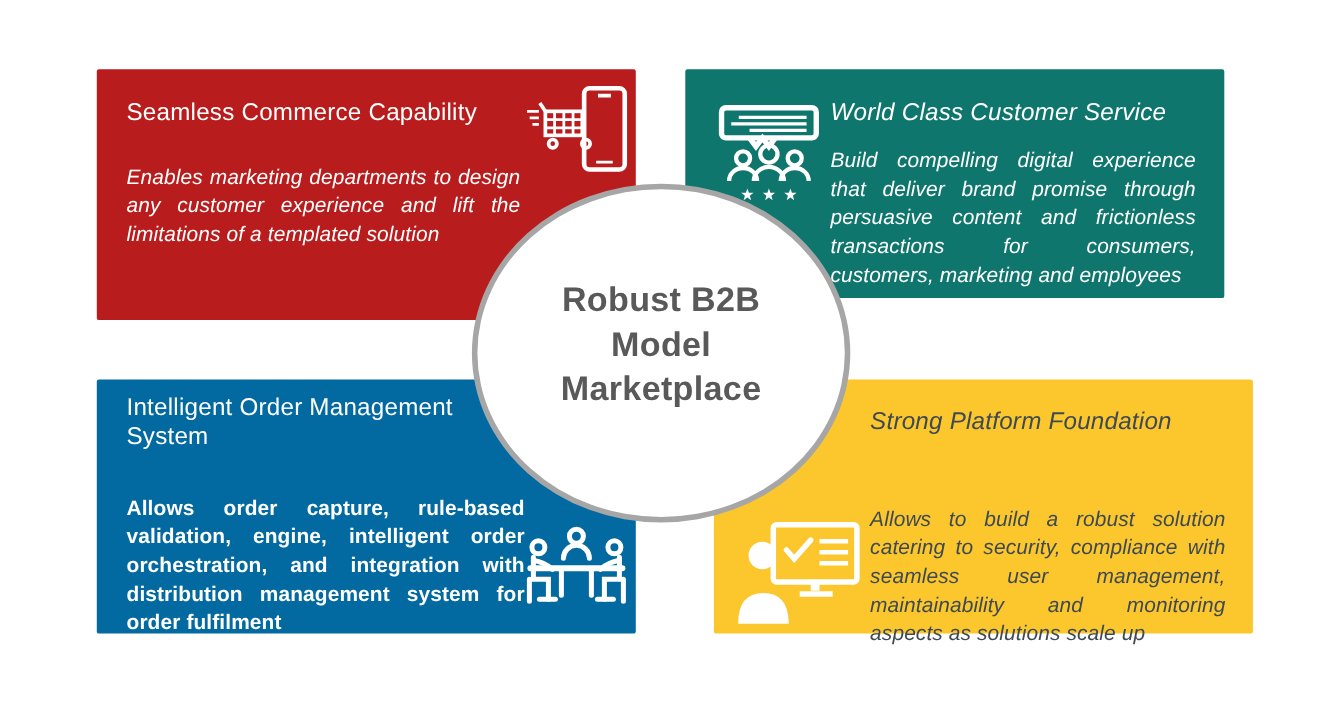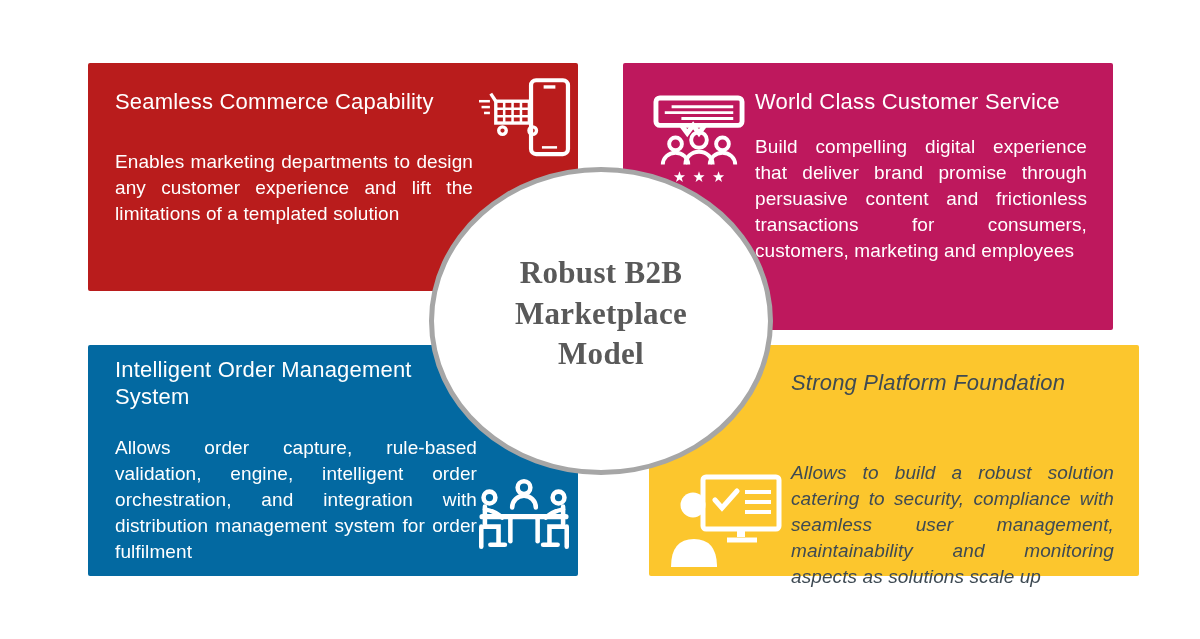--- a/index.html
+++ b/index.html
@@ -3,48 +3,48 @@
 <meta charset="utf-8">
 <style>
   html,body{margin:0;padding:0;background:#ffffff;}
   .stage{
     position:relative;width:1200px;height:639px;background:#ffffff;overflow:hidden;
     font-family:"Liberation Sans","DejaVu Sans",sans-serif;
   }
   .panel{position:absolute;border-radius:2px;box-sizing:border-box;}
   .panel-tl{left:88px;top:63px;width:490px;height:228px;background:#b91c1c;color:#ffffff;
     padding:26px 28px 20px 27px;}
-  .panel-tr{left:623px;top:63px;width:490px;height:267px;background:#be185d;color:#ffffff;
-    padding:20px 26px 18px 27px;display:flex;}
+  .panel-tr{left:623px;top:63px;width:490px;height:208px;background:#0f766e;color:#ffffff;
+    padding:20px 26px 18px 27px;display:flex;font-style:italic;}
   .panel-bl{left:88px;top:345px;width:490px;height:231px;background:#0369a1;color:#ffffff;
     padding:12px 28px 18px 27px;}
   .panel-br{left:649px;top:345px;width:490px;height:231px;background:#fcc62d;color:#3e4a53;
     padding:25px 25px 18px 142px;font-style:italic;}
   .panel-title{font-size:22px;line-height:1.22;font-weight:400;letter-spacing:.2px;}
   .panel-body{font-size:19px;line-height:1.37;text-align:justify;font-weight:400;letter-spacing:.1px;}
   .panel-tl .panel-title{max-width:360px;}
-  .panel-tl .panel-body{margin-top:33px;max-width:358px;}
+  .panel-tl .panel-body{margin-top:33px;max-width:358px;font-style:italic;}
   .tr-iconcol{width:105px;flex:0 0 105px;padding-top:12px;}
   .tr-textcol{flex:1;padding-top:6px;}
   .panel-tr .panel-body{margin-top:18px;}
   .panel-bl .panel-title{max-width:372px;}
-  .panel-bl .panel-body{margin-top:24px;max-width:362px;}
+  .panel-bl .panel-body{margin-top:39px;max-width:362px;font-weight:bold;}
   .panel-br .panel-body{margin-top:63px;}
   .icon-abs{position:absolute;}
   .icon-tl{right:5px;top:8px;width:94px;height:94px;}
   .icon-bl{right:4px;bottom:5px;width:100px;height:96px;}
   .icon-br{left:22px;bottom:5px;width:118px;height:98px;}
   .center-ellipse{
     position:absolute;left:429px;top:167px;width:344px;height:308px;
     background:#ffffff;border:5px solid #a6a6a6;border-radius:50%;
     box-sizing:border-box;z-index:5;display:flex;align-items:center;justify-content:center;
   }
   .center-text{
     text-align:center;color:#595959;font-size:31px;font-weight:700;line-height:1.32;
-    letter-spacing:.3px;margin-top:-14px;font-family:Liberation Serif, serif;
+    letter-spacing:.3px;margin-top:-14px;
   }
   svg{display:block;}
 </style>
 </head>
 <body>
 
 <div class="stage">
 
   <div class="panel panel-tl">
     <div class="panel-title">Seamless Commerce Capability</div>
@@ -137,18 +137,18 @@
           <circle cx="22" cy="32" r="12.5"></circle>
           <path d="M0,94 q0,-28 23,-28 q22,0 23,26 l0,2 Z"></path>
         </g>
       </svg>
     </div>
   </div>
 
   <div class="center-ellipse">
     <div class="center-text">
       <div>Robust B2B</div>
+      <div>Model</div>
       <div>Marketplace</div>
-      <div>Model</div>
     </div>
   </div>
 
 </div>
 
 </body></html>

